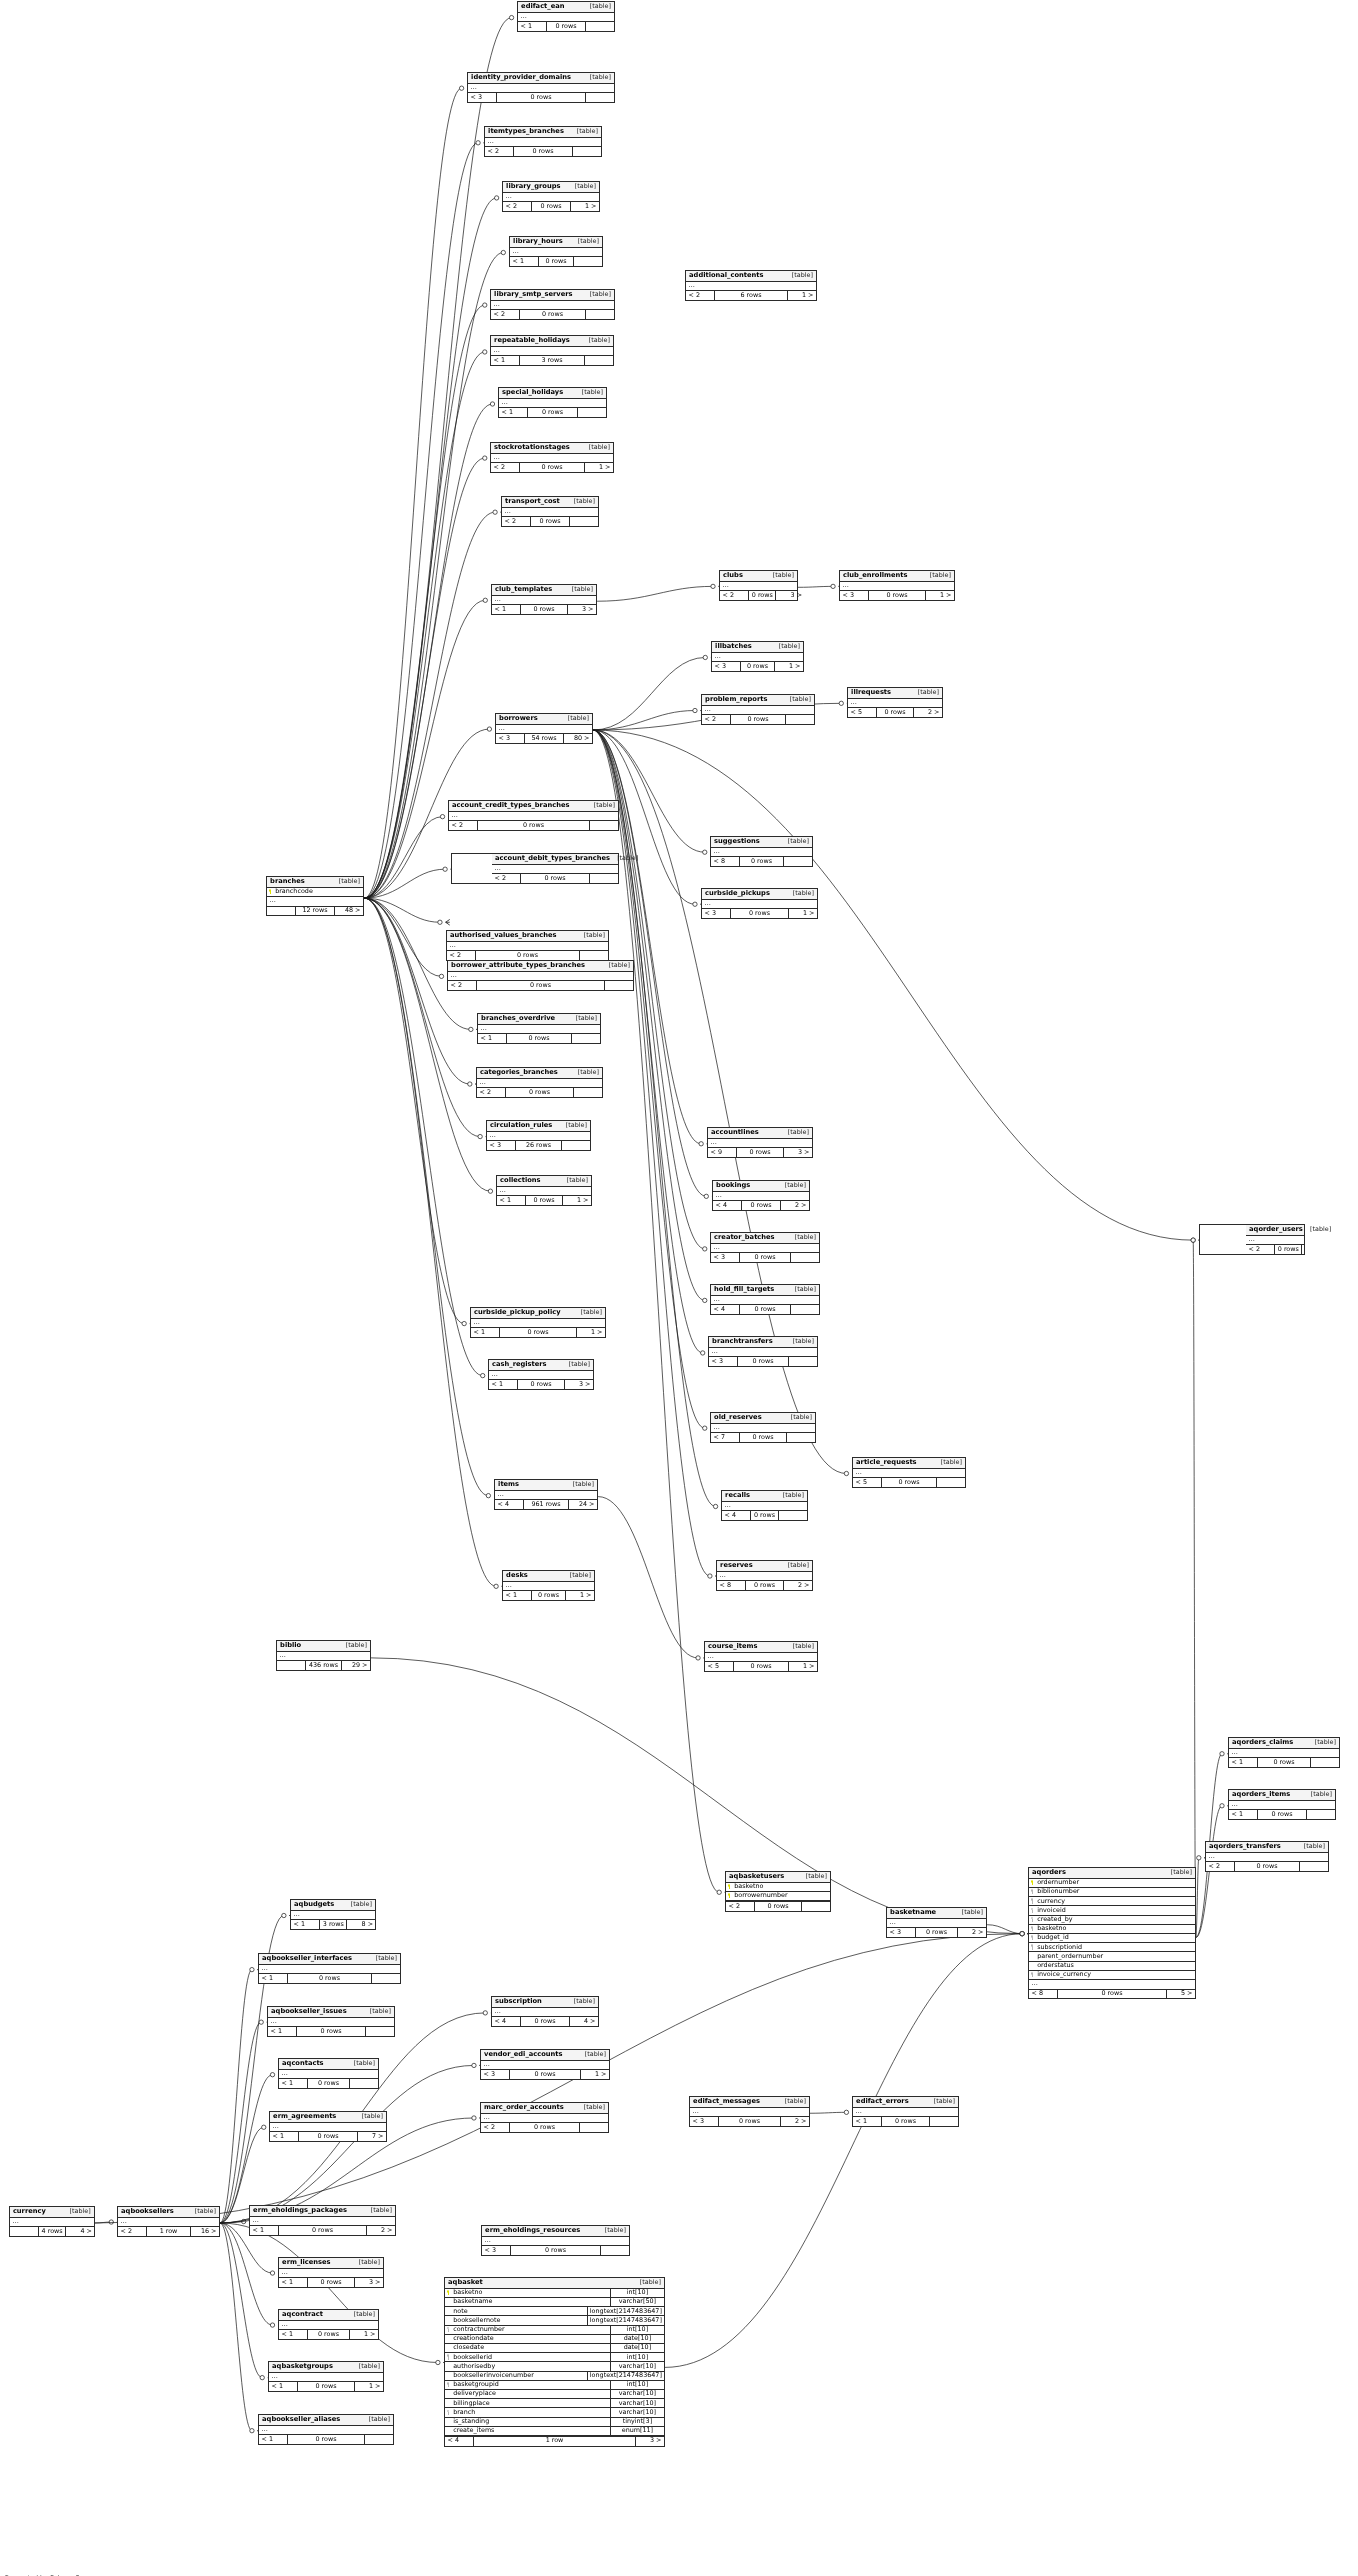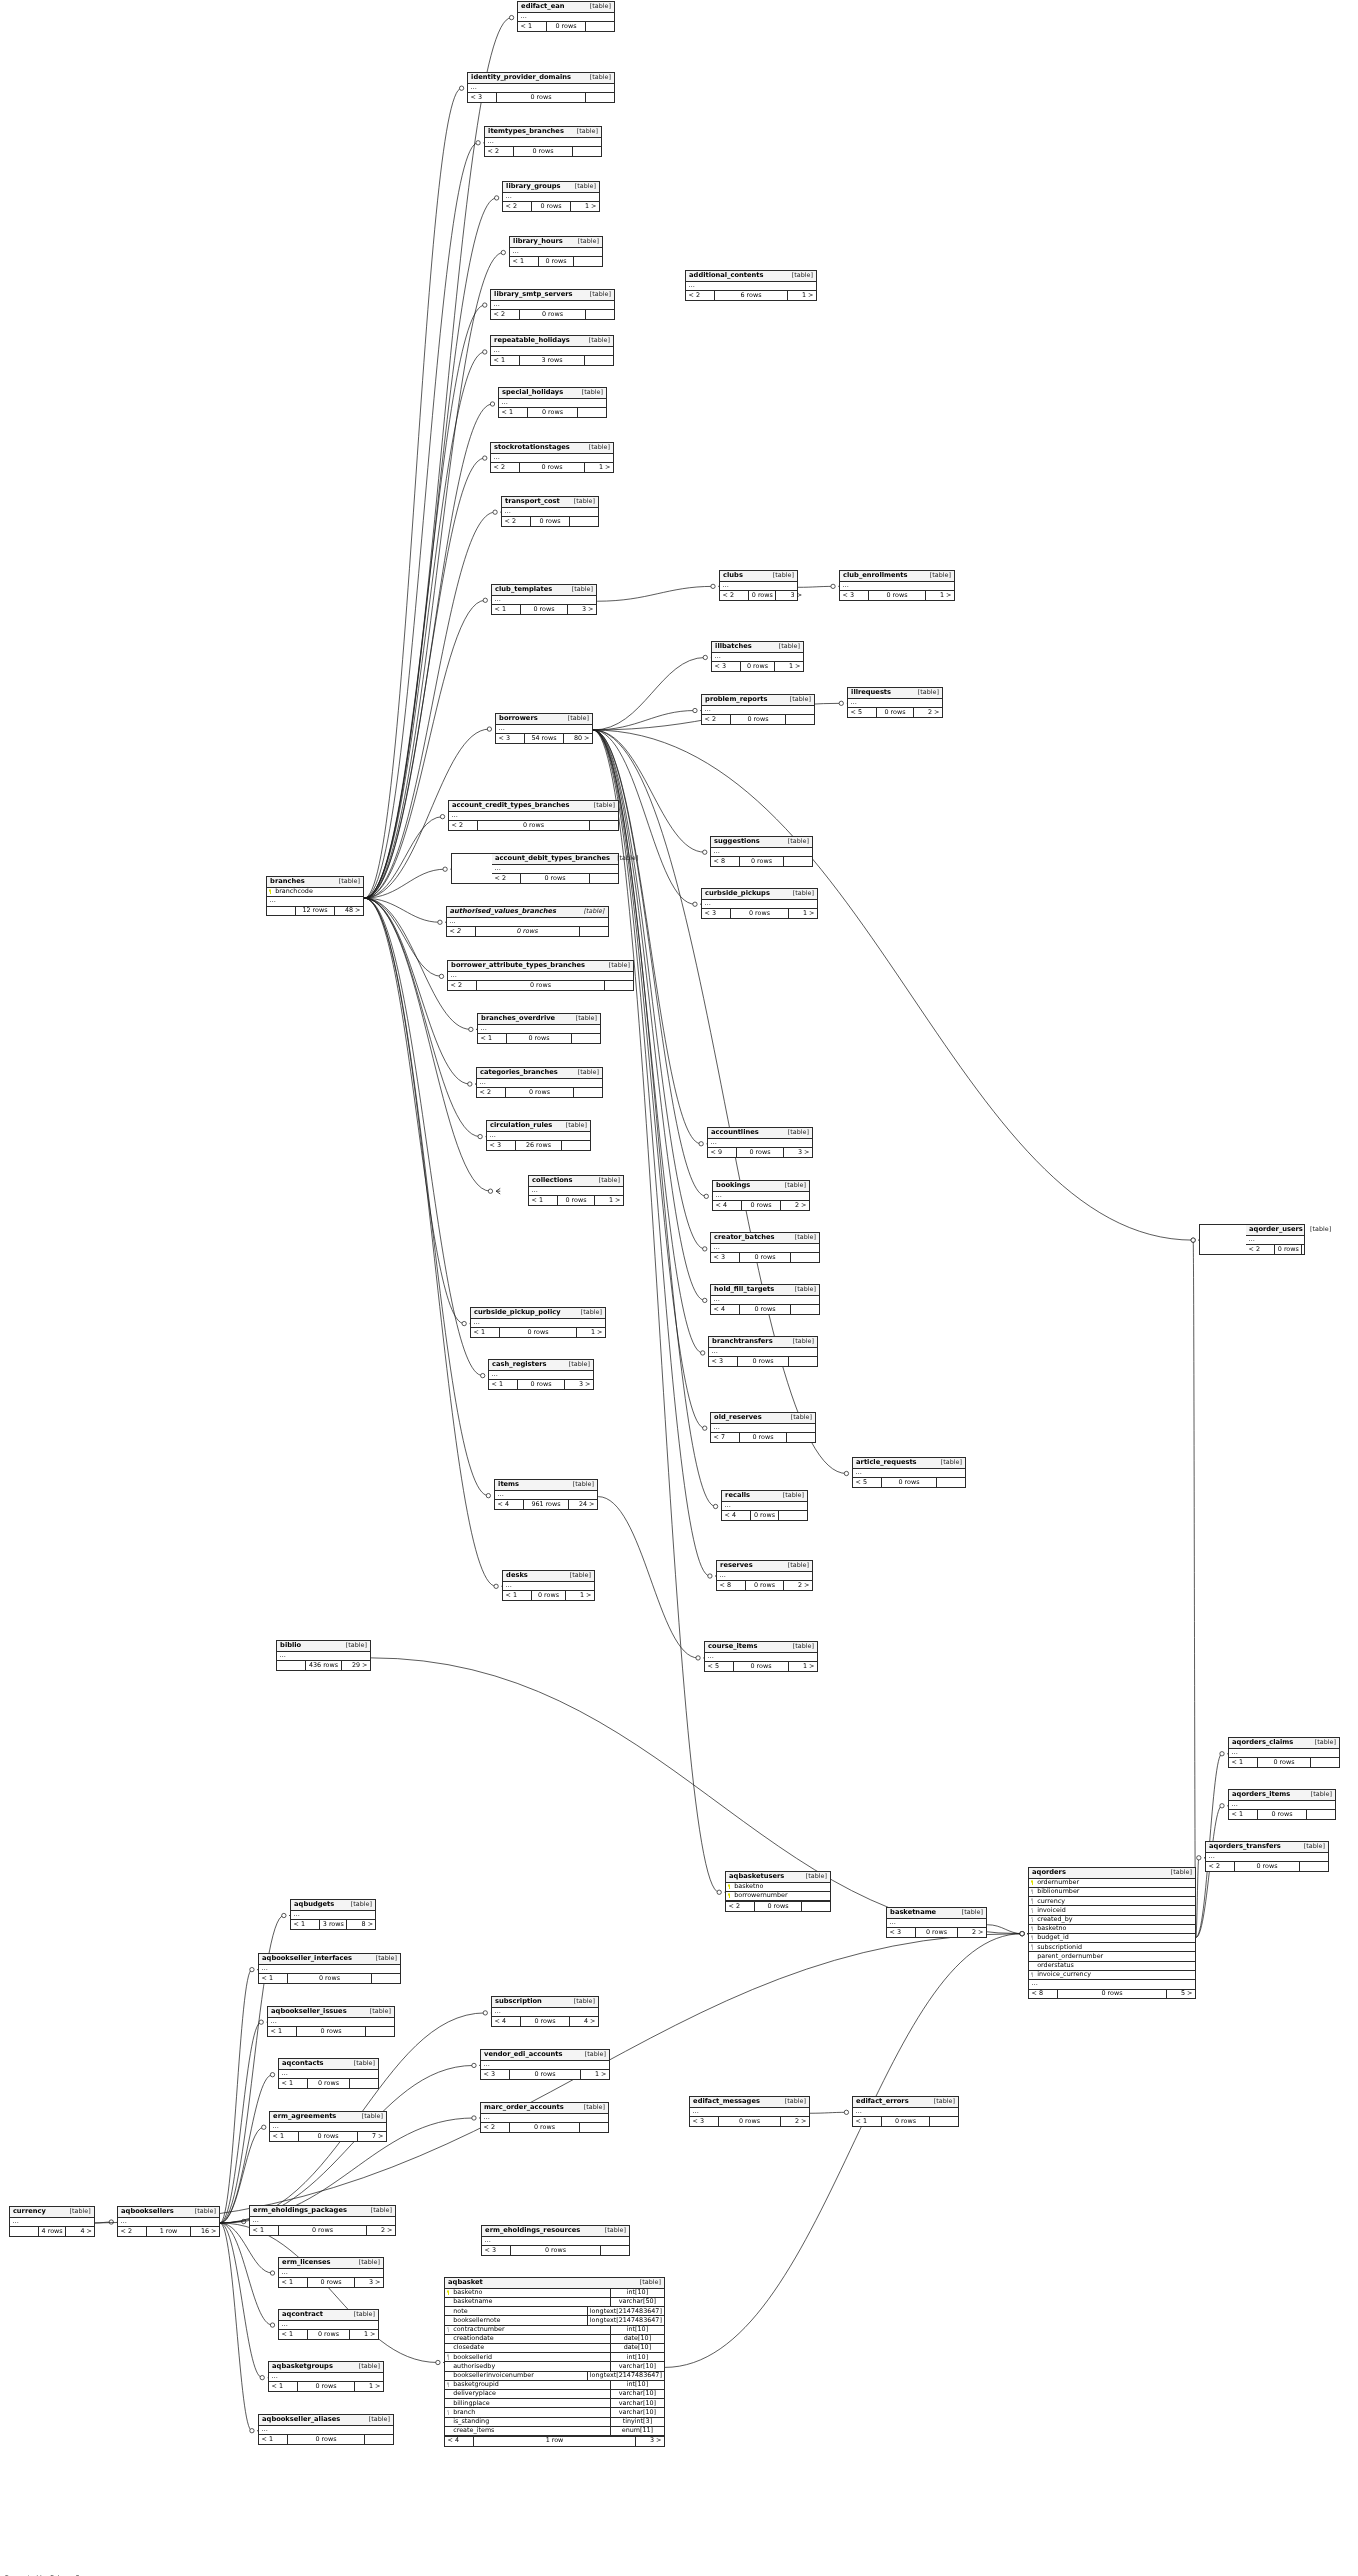--- a/index.html
+++ b/index.html
@@ -522,21 +522,21 @@
           <span class="nm">curbside_pickups</span>
           <span class="tg">[table]</span>
         </div>
         <div class="ellip">…</div>
         <div class="foot">
           <div class="f1" style="min-width: 23px;">&lt; 3</div>
           <div class="f2">0 rows</div>
           <div class="f3" style="min-width: 23px;">1 &gt;</div>
         </div>
       </div>
-      <div class="tbl" style="left: 446px; top: 906px; width: 163px; font-style: italic;">
+      <div class="tbl" style="left: 446px; top: 930px; width: 163px;">
         <div class="hdr">
           <span class="nm">authorised_values_branches</span>
           <span class="tg">[table]</span>
         </div>
         <div class="ellip">…</div>
         <div class="foot">
           <div class="f1" style="min-width: 23px;">&lt; 2</div>
           <div class="f2">0 rows</div>
           <div class="f3" style="min-width: 23px;"></div>
         </div>
@@ -582,21 +582,21 @@
           <span class="nm">circulation_rules</span>
           <span class="tg">[table]</span>
         </div>
         <div class="ellip">…</div>
         <div class="foot">
           <div class="f1" style="min-width: 23px;">&lt; 3</div>
           <div class="f2">26 rows</div>
           <div class="f3" style="min-width: 23px;"></div>
         </div>
       </div>
-      <div class="tbl" style="left: 496px; top: 1175px; width: 96px; margin-left: 32px;">
+      <div class="tbl" style="left: 496px; top: 1175px; width: 96px;">
         <div class="hdr">
           <span class="nm">collections</span>
           <span class="tg">[table]</span>
         </div>
         <div class="ellip">…</div>
         <div class="foot">
           <div class="f1" style="min-width: 23px;">&lt; 1</div>
           <div class="f2">0 rows</div>
           <div class="f3" style="min-width: 23px;">1 &gt;</div>
         </div>

